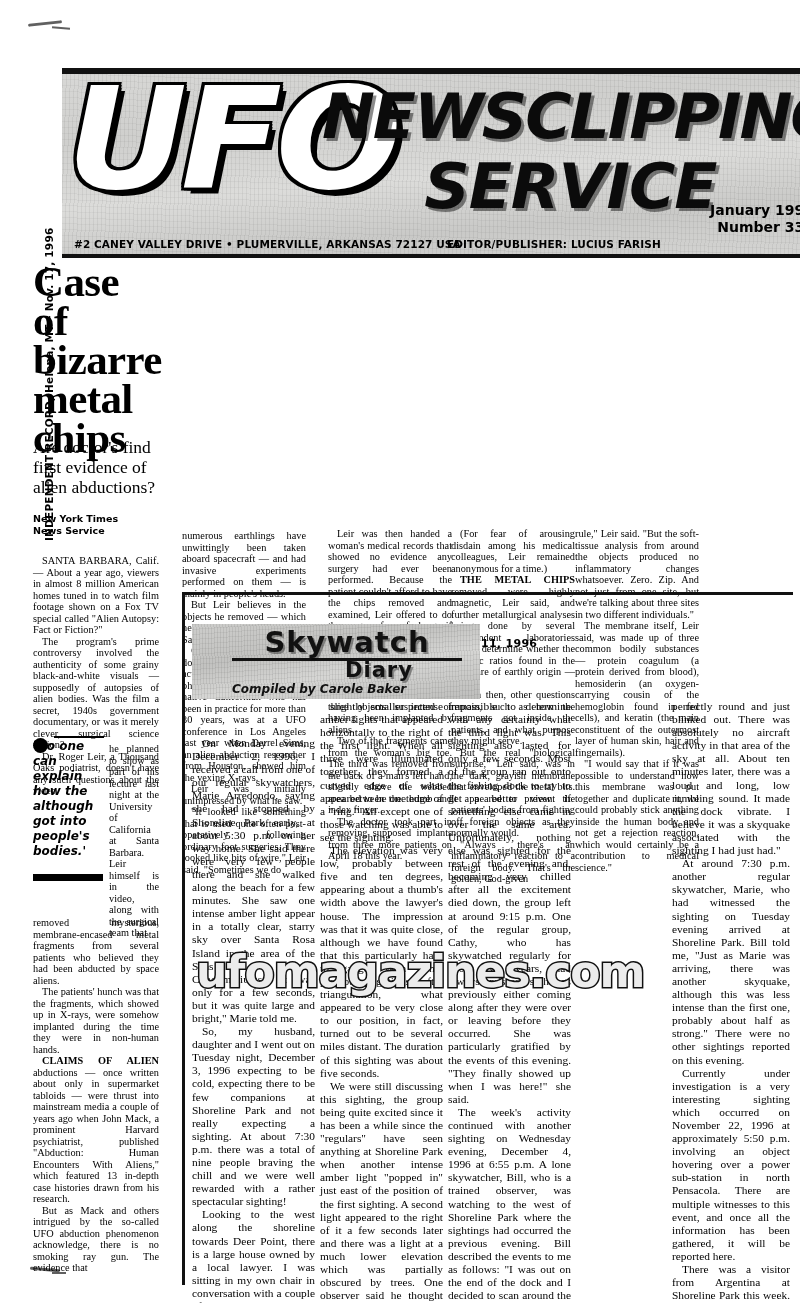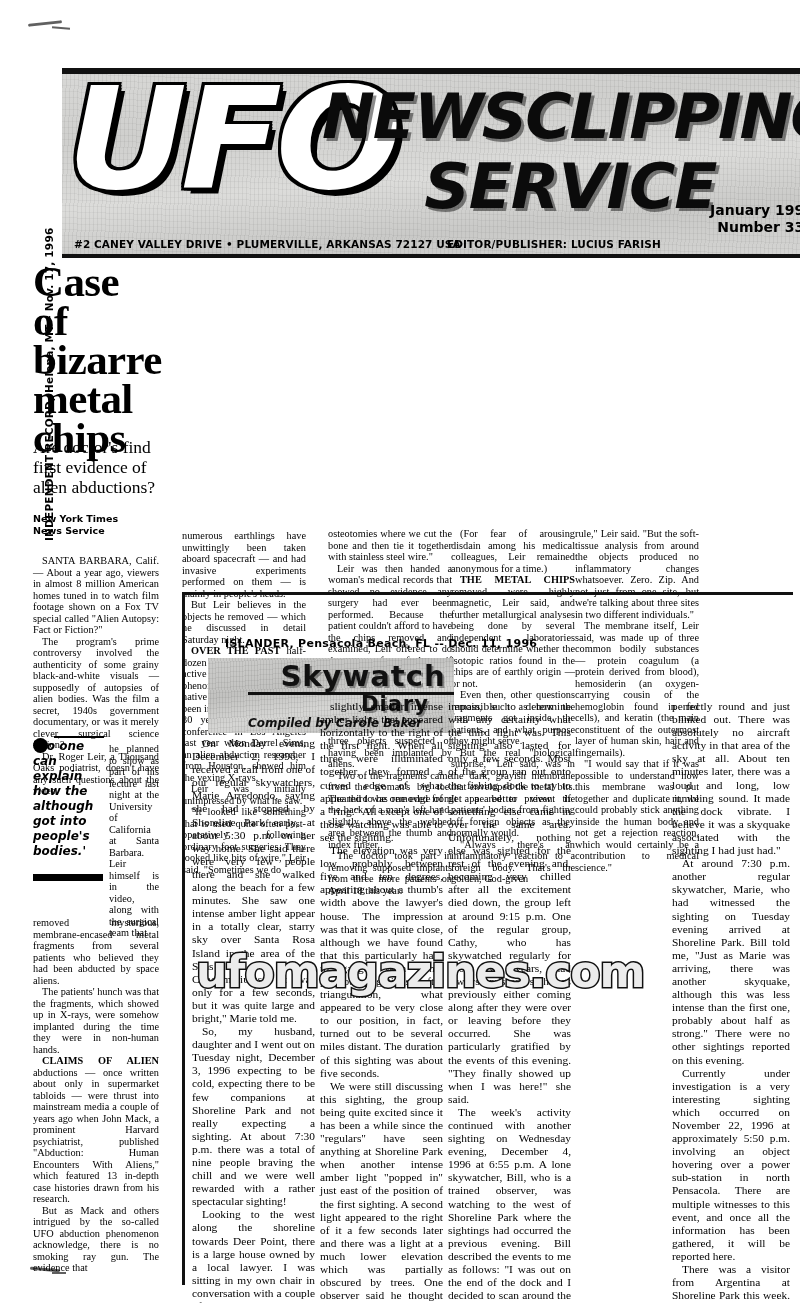--- a/index.html
+++ b/index.html
@@ -133,24 +133,23 @@
     position:absolute;left:182px;top:592px;width:608px;height:690px;
     border-top:3px solid #111;border-left:3px solid #111;
   }
   .a2-source{
     position:absolute;left:225px;top:637px;
     font-family:"DejaVu Sans", sans-serif;font-weight:bold;font-size:11px;letter-spacing:.3px;
   }
 
   
   .sw-logo{
-    position:absolute;left:192px;top:658px;width:246px;height:75px;
+    position:absolute;left:192px;top:624px;width:288px;height:75px;
     background:linear-gradient(170deg,#cdcdcb 0%,#c2c2c0 35%,#d6d6d4 60%,#bdbdbb 100%);
     overflow:hidden;
-    margin-left:16px;
   }
   .sw-logo:before{
     content:"";position:absolute;inset:0;
     background:
       repeating-linear-gradient(88deg, rgba(0,0,0,.07) 0px, rgba(0,0,0,.07) 1px, rgba(255,255,255,0) 1px, rgba(255,255,255,0) 3px),
       repeating-linear-gradient(176deg, rgba(0,0,0,.05) 0px, rgba(0,0,0,.05) 1px, rgba(255,255,255,0) 1px, rgba(255,255,255,0) 5px);
   }
   .sw-t1{
     position:absolute;left:40px;top:2px;width:230px;text-align:center;
     font-family:"DejaVu Sans", sans-serif;font-weight:bold;font-size:29px;line-height:32px;
@@ -241,21 +240,20 @@
         <p>But as Mack and others intrigued by the so-called UFO abduction phenomenon acknowledge, there is no smoking ray gun. The evidence that</p>
       </div>
     <div class="col c2" id="c2">
         <p class="noind">numerous earthlings have unwittingly been taken aboard spacecraft — and had invasive experiments performed on them — is mainly in people's heads.</p>
         <p>But Leir believes in the objects he removed — which he discussed in detail Saturday night.</p>
         <p><b>OVER THE PAST</b> half-dozen years, Leir took an active interest in UFO-related phenomena. The doctor, a native Californian who has been in practice for more than 30 years, was at a UFO conference in Los Angeles last year when Derrel Sims, an alien abduction researcher from Houston, showed him the vexing X-rays.</p>
         <p>Leir was initially unimpressed by what he saw.</p>
         <p>"It looked like something that is used quite often post-operatively following ordinary foot surgeries. They looked like bits of wire," Leir said. "Sometimes we do</p>
       </div>
     <div class="col c3" id="c3">
-        <p class="noind">osteotomies where we cut the bone and then tie it together with stainless steel wire."</p>
         <p>Leir was then handed a woman's medical records that showed no evidence any surgery had ever been performed. Because the patient couldn't afford to have the chips removed and examined, Leir offered to do the surgery free of charge if she could come to him in Southern California.</p>
         <p>So on Aug. 19, 1995 — the week before millions watched "Alien Autopsy" on television — Leir removed a total of three objects suspected of having been implanted by aliens.</p>
         <p>Two of the fragments came from the woman's big toe. The third was removed from the back of a man's left hand, slightly above the webbed area between the thumb and index finger.</p>
         <p>The doctor took part in removing supposed implants from three more patients on April 18 this year.</p>
       </div>
     <div class="col c4" id="c4">
         <p>(For fear of arousing disdain among his medical colleagues, Leir remained anonymous for a time.)</p>
         <p><b>THE METAL CHIPS</b> removed were highly magnetic, Leir said, and further metallurgical analyses being done by several independent laboratories should determine whether the isotopic ratios found in the chips are of earthly origin — or not.</p>
         <p>Even then, other questions remain, such as how the fragments got inside the patients, and what purpose they might serve.</p>
         <p>But the real "biological surprise," Leir said, was in the dark, grayish membrane that enveloped the metal bits. It appeared to prevent the patients' bodies from fighting off foreign objects as they normally would.</p>

